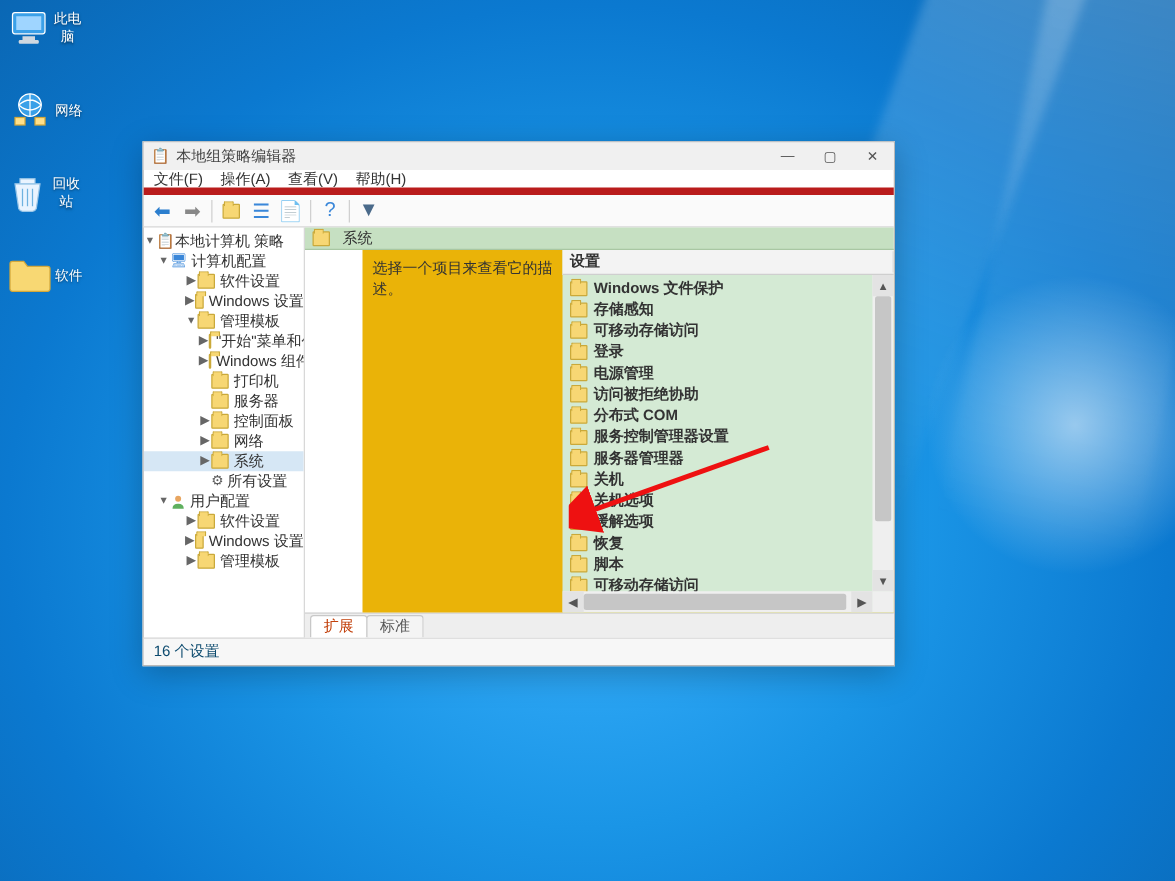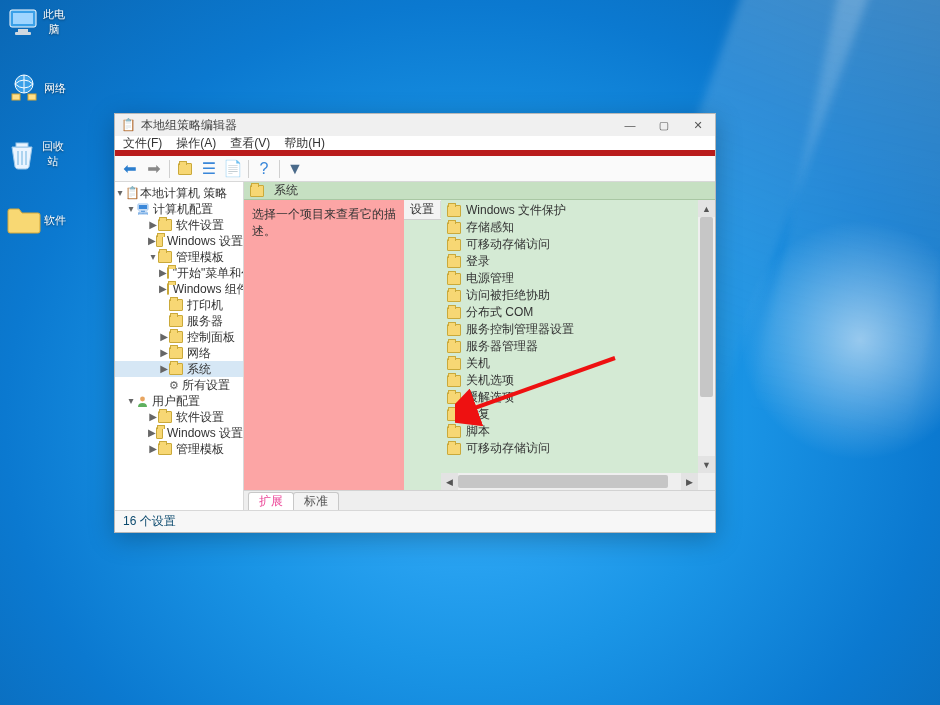--- a/index.html
+++ b/index.html
@@ -43,39 +43,39 @@
 .tree-row.selected { background: #d6e7f5; }
 .exp { width: 10px; text-align: center; color: #666; font-size: 10px; display: inline-block; }
 .folder { width: 14px; height: 12px; background: #f7d774; border: 1px solid #caa93a; border-radius: 1px; position: relative; margin-right: 4px; display: inline-block; }
 .folder::before { content: ""; position: absolute; top: -3px; left: 0; width: 6px; height: 3px; background: #f7d774; border: 1px solid #caa93a; border-bottom: none; border-radius: 1px 1px 0 0; }
 .gear-mini { color: #5e5e5e; font-size: 11px; margin-right: 3px; }
 .pc-mini { color: #3a87d9; font-size: 11px; margin-right: 3px; }
 .user-mini { width: 13px; height: 13px; margin-right: 3px; display: inline-flex; align-items: center; justify-content: center; }
 
 .rightpane { flex: 1; display: flex; flex-direction: column; }
 .breadcrumb { height: 18px; background: #c6e0c2; display: flex; align-items: center; padding: 0 6px; font-size: 12px; color: #333; gap: 6px; border-bottom: 1px solid #a9c7a3; }
-.rcontent { flex: 1; display: flex; position: relative; background: #fca5a5; }
+.rcontent { flex: 1; display: flex; position: relative; background: #eab308; margin-left: 46px; }
 .desc-col { width: 160px; padding: 6px 8px; font-size: 12px; color: #333; }
-.listwrap { flex: 1; display: flex; flex-direction: row; background: #d4ead4; }
+.listwrap { flex: 1; display: flex; flex-direction: column; background: #d4ead4; font-weight: bold; }
 .listhead { height: 20px; display: flex; align-items: center; background: #f3f3f3; border-bottom: 1px solid #cfcfcf; }
 .listhead .col { flex: 1; padding: 0 6px; font-size: 12px; color: #333; border-right: 1px solid #dcdcdc; }
 .listbody { position: relative; flex: 1; overflow: hidden; }
 .listitems { padding: 2px 0; }
 .li-row { display: flex; align-items: center; height: 17px; padding: 0 6px; gap: 1px; font-size: 12px; color: #333; white-space: nowrap; cursor: pointer; }
 .vscroll { position: absolute; right: 0; top: 0; bottom: 17px; width: 17px; background: #efefef; }
 .vscroll .arrow { position: absolute; left: 0; width: 17px; height: 17px; background: #e3e3e3; display: flex; align-items: center; justify-content: center; font-size: 9px; color: #555; cursor: pointer; }
 .vscroll .thumb { position: absolute; left: 2px; width: 13px; background: #c6c6c6; border-radius: 2px; }
 .hscroll { position: absolute; left: 0; right: 17px; bottom: 0; height: 17px; background: #efefef; }
 .hscroll .arrow { position: absolute; top: 0; width: 17px; height: 17px; background: #e3e3e3; display: flex; align-items: center; justify-content: center; font-size: 9px; color: #555; cursor: pointer; }
 .hscroll .thumb { position: absolute; top: 2px; height: 13px; background: #c6c6c6; border-radius: 2px; }
 .scroll-corner { position: absolute; right: 0; bottom: 0; width: 17px; height: 17px; background: #efefef; }
 
 .tabstrip { height: 20px; background: #eeeeee; border-top: 1px solid #d2d2d2; display: flex; align-items: flex-end; padding-left: 4px; }
 .tab { height: 18px; padding: 0 10px; font-size: 12px; color: #555; border: 1px solid #c8c8c8; border-bottom: none; margin-right: -1px; background: #f4f4f4; border-radius: 3px 3px 0 0; cursor: pointer; line-height: 17px; }
-.tab.active { background: #fff; color: #ec4899; }
+.tab.active { background: #fff; color: #c2410c; }
 
 .statusbar { height: 22px; border-top: 1px solid #d8d8d8; display: flex; align-items: center; padding: 0 8px; font-size: 12px; color: #0c4a6e; background: #f7f7f7; }
 
 .annot-arrow { position: absolute; left: 455px; top: 350px; width: 170px; height: 80px; pointer-events: none; }
 </style>
 </head>
 <body>
 
 <div class="desktop">
   <div class="light-rays">

